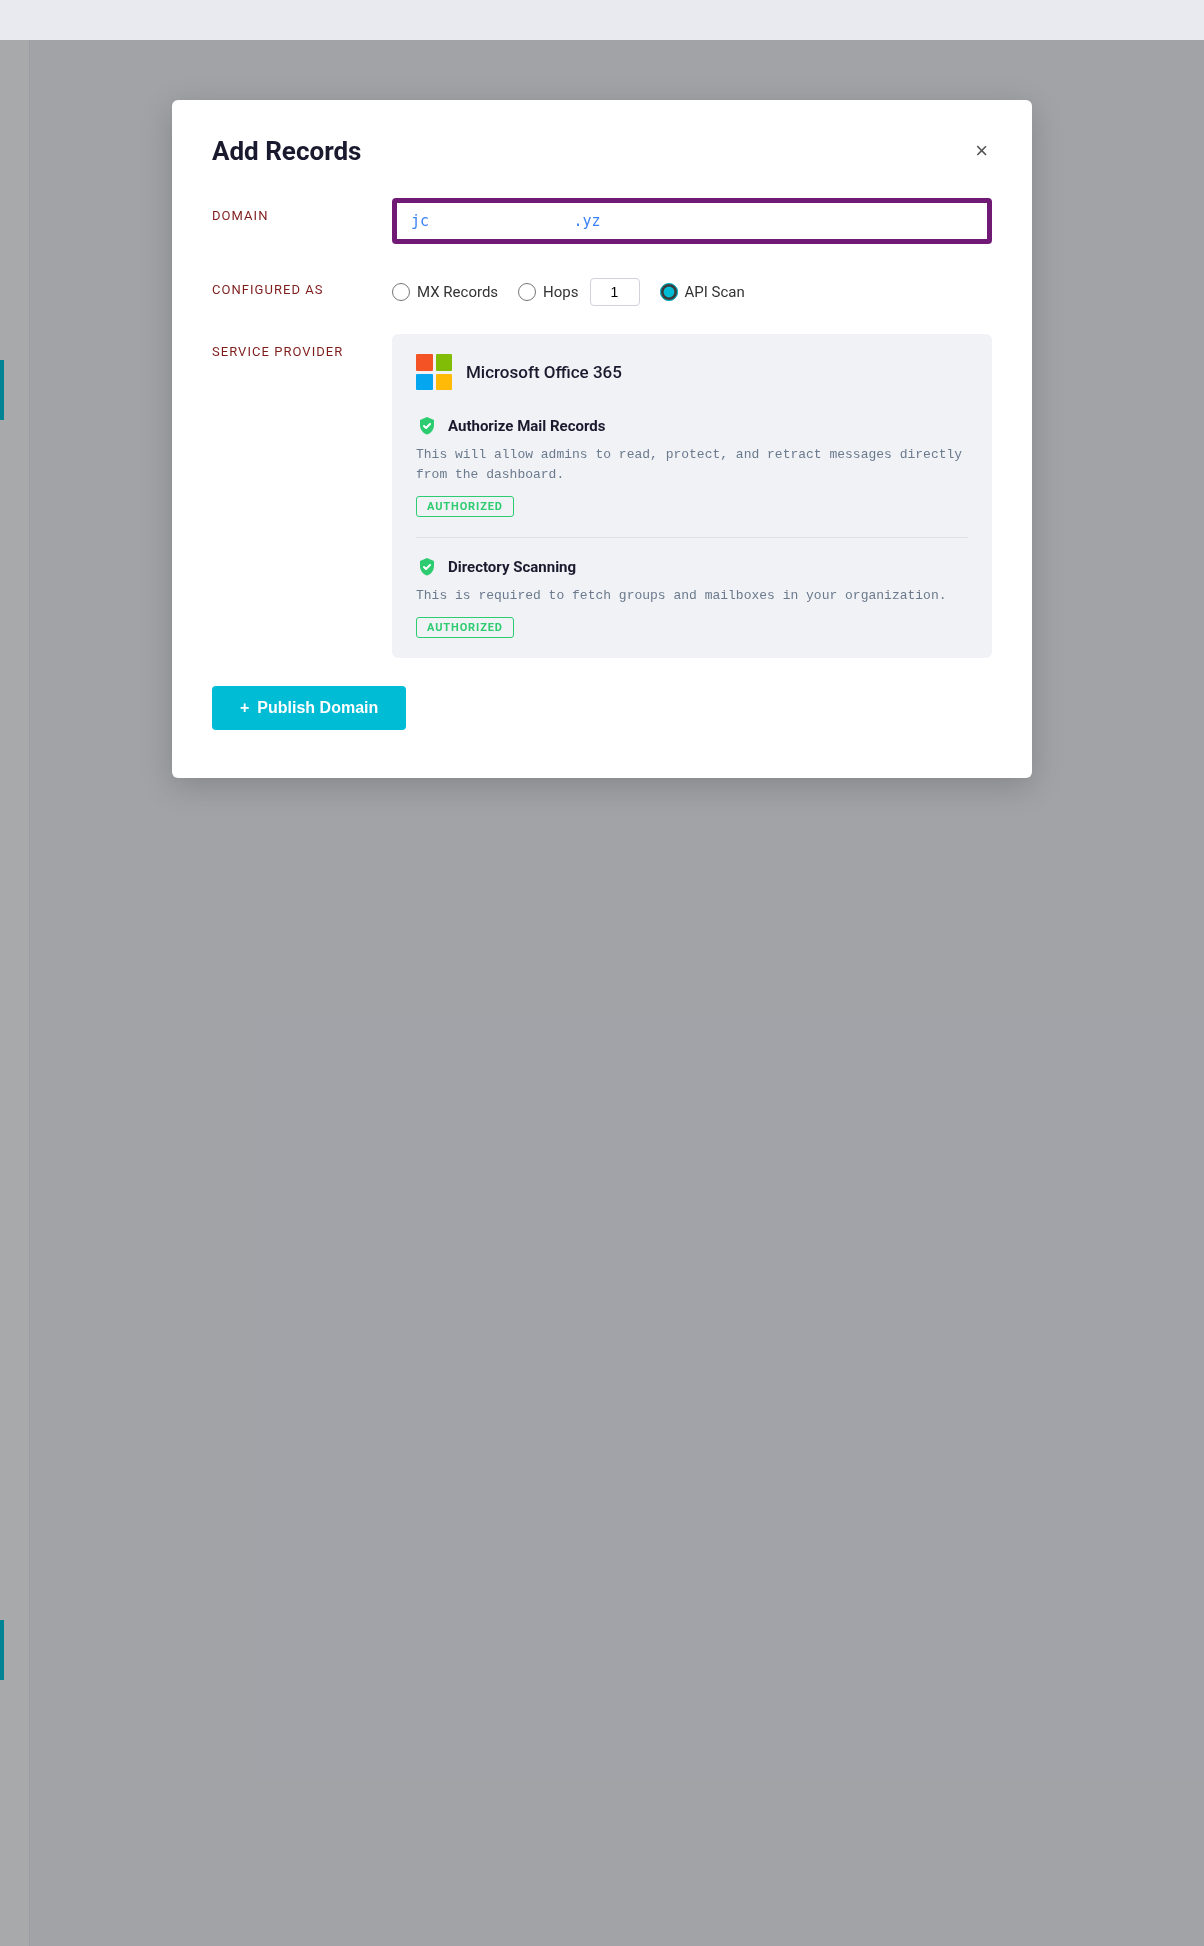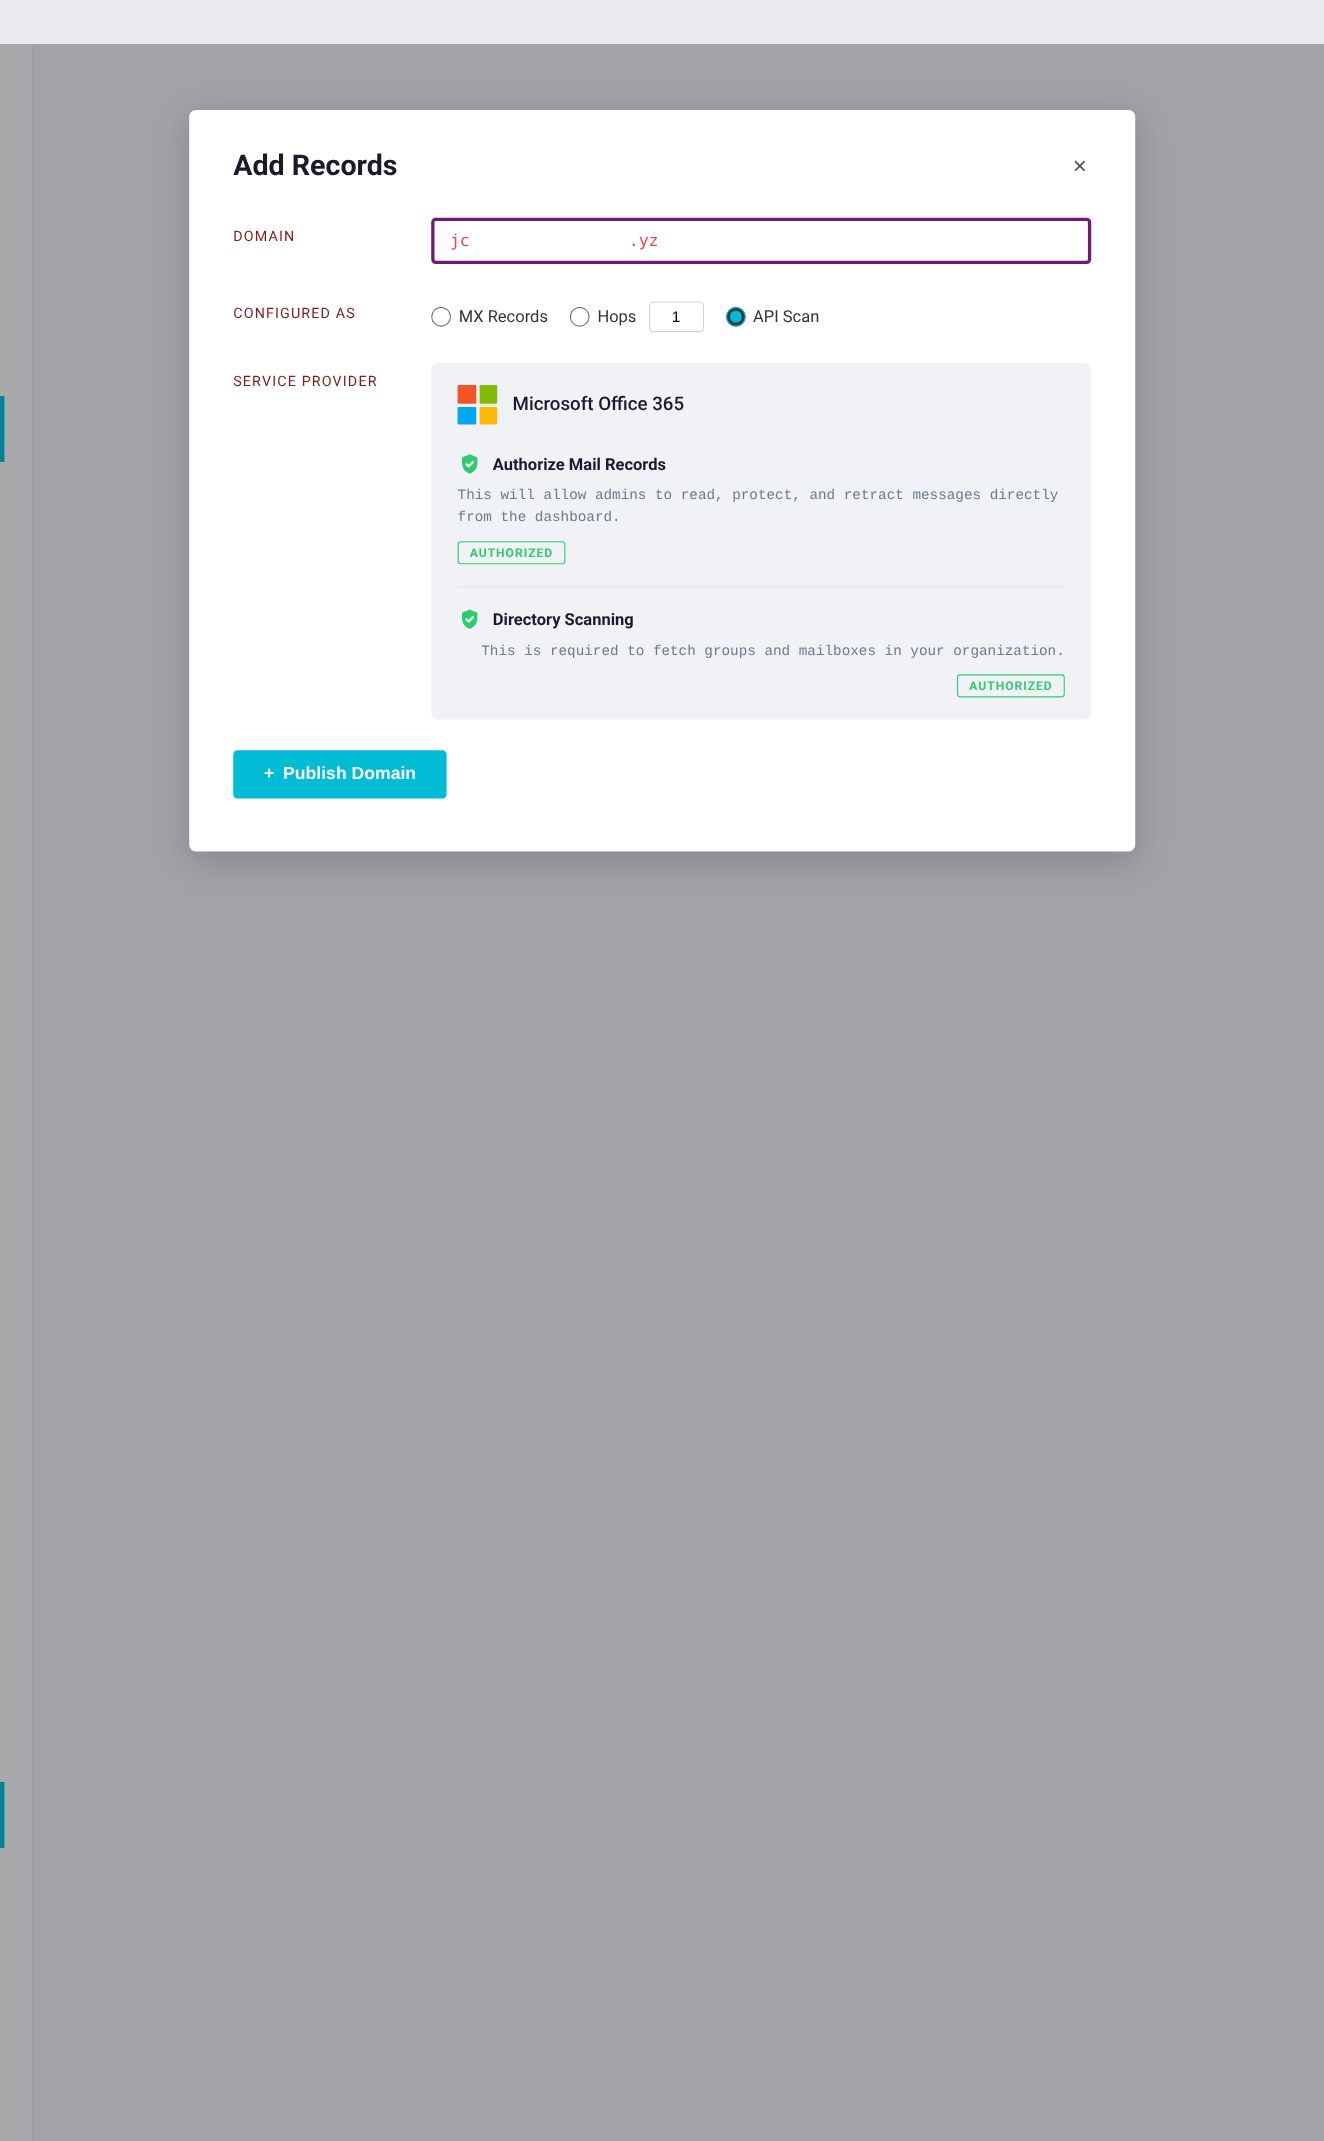--- a/index.html
+++ b/index.html
@@ -115,24 +115,24 @@
     }
 
     .form-field {
       flex: 1;
     }
 
     
     .domain-input {
       width: 100%;
       padding: 9px 14px;
-      border: 3px solid #701a75;
+      border: 5px solid #701a75;
       border-radius: 4px;
       font-size: 15px;
-      color: #ef4444;
+      color: #3b82f6;
       background: #fff;
       font-family: 'Courier New', monospace;
       outline: none;
     }
 
     
     .radio-group {
       display: flex;
       align-items: center;
       gap: 20px;
@@ -205,21 +205,20 @@
       color: #1a1a2e;
     }
 
     
     .permission-section {
       margin-bottom: 20px;
     }
 
     .permission-section:last-child {
       margin-bottom: 0;
-      text-align: right;
     }
 
     .permission-header {
       display: flex;
       align-items: center;
       gap: 10px;
       margin-bottom: 8px;
     }
 
     .shield-icon {

